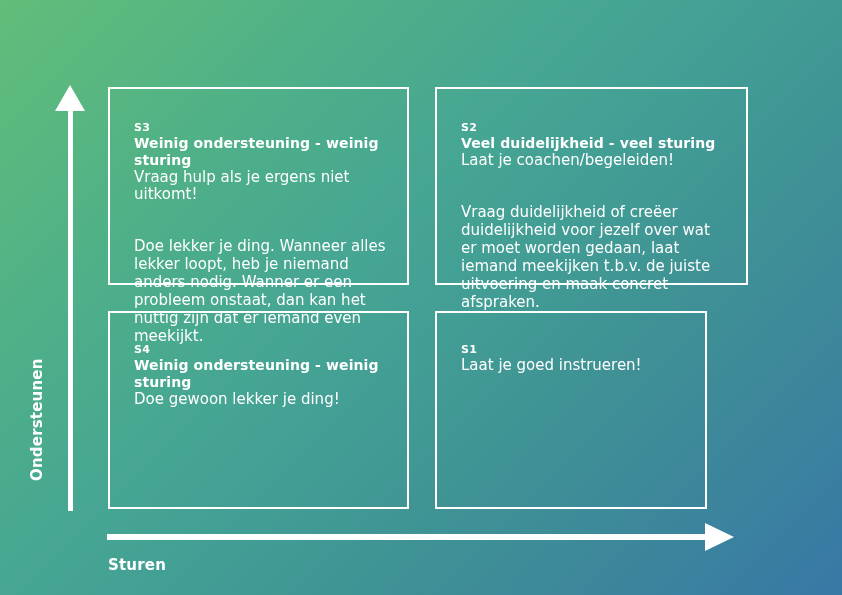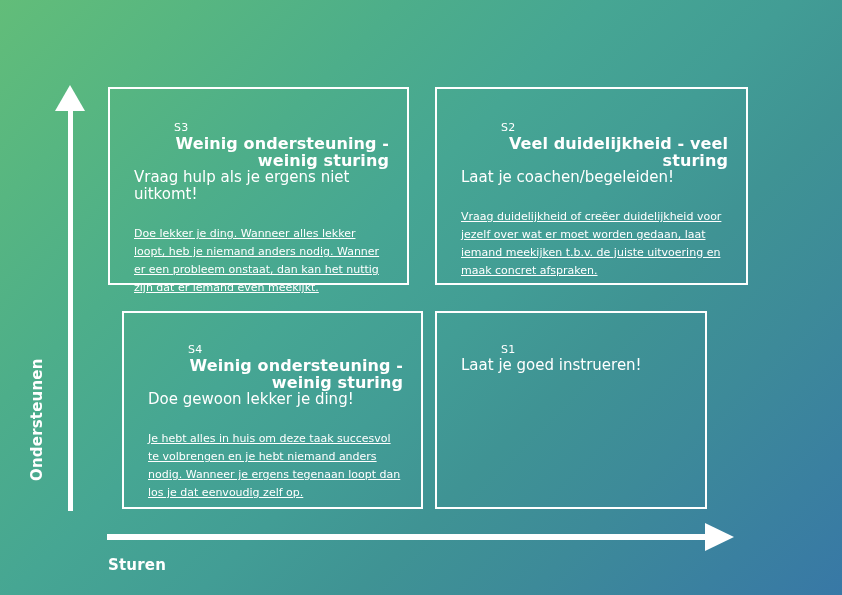--- a/index.html
+++ b/index.html
@@ -89,61 +89,58 @@
   }
 
   
   .quad {
     position: absolute;
     border: 2px solid #ffffff;
     box-sizing: border-box;
   }
   .quad.s3 { left: 108px; top: 87px;  width: 301px; height: 198px; }
   .quad.s2 { left: 435px; top: 87px;  width: 313px; height: 198px; }
-  .quad.s4 { left: 122px; top: 311px; width: 301px; height: 198px; }
+  .quad.s4 { left: 108px; top: 311px; width: 301px; height: 198px; }
   .quad.s1 { left: 435px; top: 311px; width: 272px; height: 198px; }
 
   .quad-inner {
     position: absolute;
     left: 24px;
     right: 18px;
     top: 32px;
   }
   .quad.s4 .quad-inner,
   .quad.s1 .quad-inner { top: 30px; }
 
   .q-code {
     color: #ffffff;
     font-size: 11px;
-    font-weight: normal;
+    font-weight: bold;
     line-height: 14px;
     letter-spacing: 0.3px;
-    margin-left: 40px;
   }
   .q-title {
     color: #ffffff;
-    font-size: 16px;
+    font-size: 14px;
     font-weight: bold;
     line-height: 17px;
     letter-spacing: 0.1px;
-    text-align: right;
   }
   .q-sub {
     color: #ffffff;
     font-size: 15px;
     font-weight: normal;
     line-height: 17px;
   }
   .q-body {
     color: #ffffff;
-    font-size: 11px;
+    font-size: 15px;
     font-weight: normal;
     line-height: 18px;
-    margin-top: 22px;
-    text-decoration: underline;
+    margin-top: 34px;
   }
 </style>
 </head>
 <body>
 
 <div id="canvas">
 
   <div class="v-axis-head"></div>
   <div class="v-axis-shaft"></div>
   <div class="axis-label v-axis-label">Ondersteunen</div>
@@ -168,21 +165,20 @@
       <div class="q-sub">Laat je coachen/begeleiden!</div>
       <div class="q-body">Vraag duidelijkheid of creëer duidelijkheid voor jezelf over wat er moet worden gedaan, laat iemand meekijken t.b.v. de juiste uitvoering en maak concret afspraken.</div>
     </div>
   </div>
 
   <div class="quad s4">
     <div class="quad-inner">
       <div class="q-code">S4</div>
       <div class="q-title">Weinig ondersteuning - weinig sturing</div>
       <div class="q-sub">Doe gewoon lekker je ding!</div>
-      <div class="q-body">Je hebt alles in huis om deze taak succesvol te volbrengen en je hebt niemand anders nodig. Wanneer je ergens tegenaan loopt dan los je dat eenvoudig zelf op.</div>
     </div>
   </div>
 
   <div class="quad s1">
     <div class="quad-inner">
       <div class="q-code">S1</div>
       <div class="q-sub">Laat je goed instrueren!</div>
     </div>
   </div>
 

